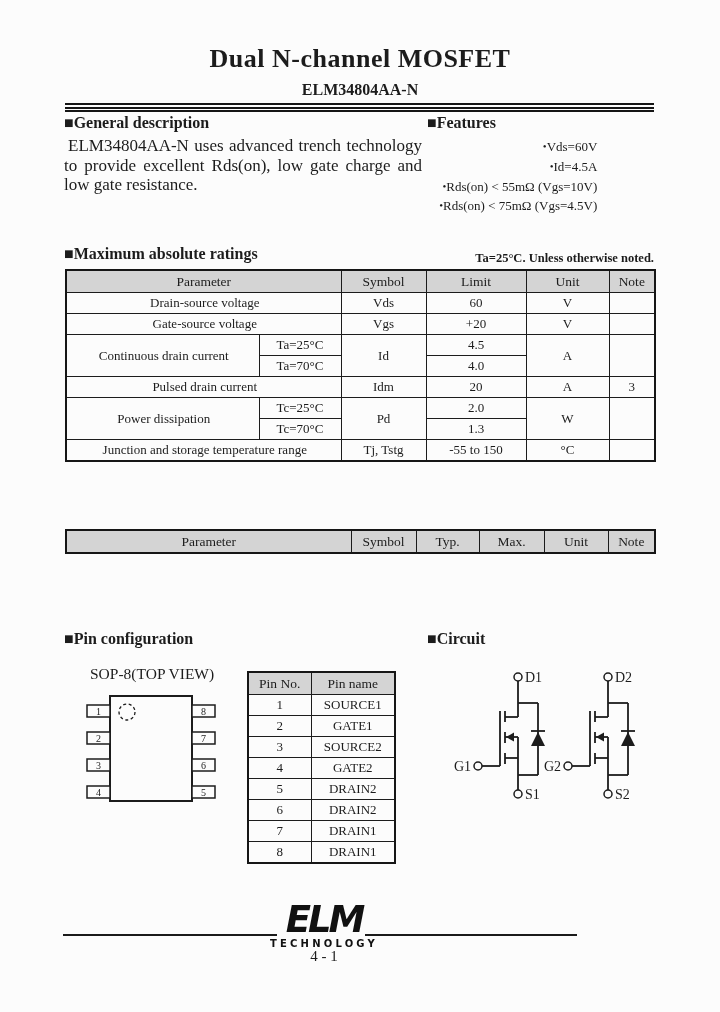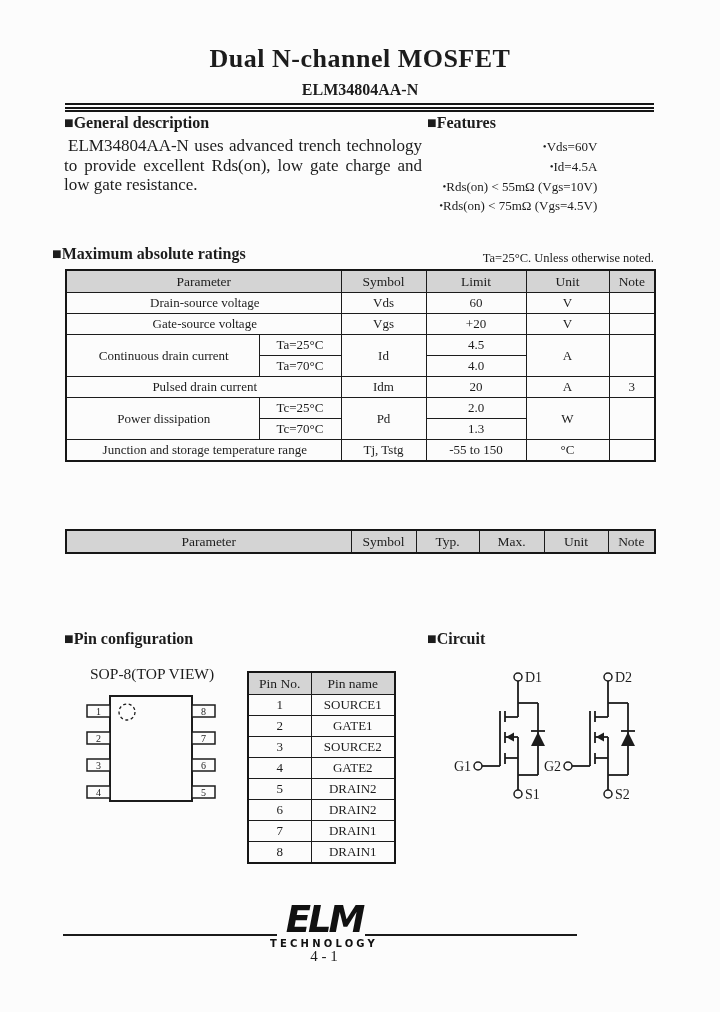--- a/index.html
+++ b/index.html
@@ -46,22 +46,22 @@
   <div class="abs body-text" style="top:136px;left:64px;width:358px;">ELM34804AA-N uses advanced trench technology to provide excellent Rds(on), low gate charge and low gate resistance.</div>
 
   <div class="abs sec" style="top:114px;left:427px;">■Features</div>
   <div class="abs" style="top:137px;left:429px;">
     <div class="feat-item"><span class="feat-bullet">•</span><span>Vds=60V</span></div>
     <div class="feat-item"><span class="feat-bullet">•</span><span>Id=4.5A</span></div>
     <div class="feat-item"><span class="feat-bullet">•</span><span>Rds(on) &lt; 55mΩ (Vgs=10V)</span></div>
     <div class="feat-item"><span class="feat-bullet">•</span><span>Rds(on) &lt; 75mΩ (Vgs=4.5V)</span></div>
   </div>
 
-  <div class="abs sec" style="top:245px;left:52px;">■Maximum absolute ratings</div>
-  <div class="abs cond-note" style="top:251px;left:300px;width:354px;">Ta=25°C. Unless otherwise noted.</div>
+  <div class="abs sec" style="top:245px;left:64px;">■Maximum absolute ratings</div>
+  <div class="abs cond-note" style="top:251px;left:300px;width:354px;font-weight:bold;">Ta=25°C. Unless otherwise noted.</div>
 
   <table class="abs dtable" style="top:269px;left:65px;width:589px;">
     <colgroup>
         <col style="width:193px">
         <col style="width:82px">
         <col style="width:85px">
         <col style="width:100px">
         <col style="width:83px">
         <col style="width:46px">
       </colgroup>

